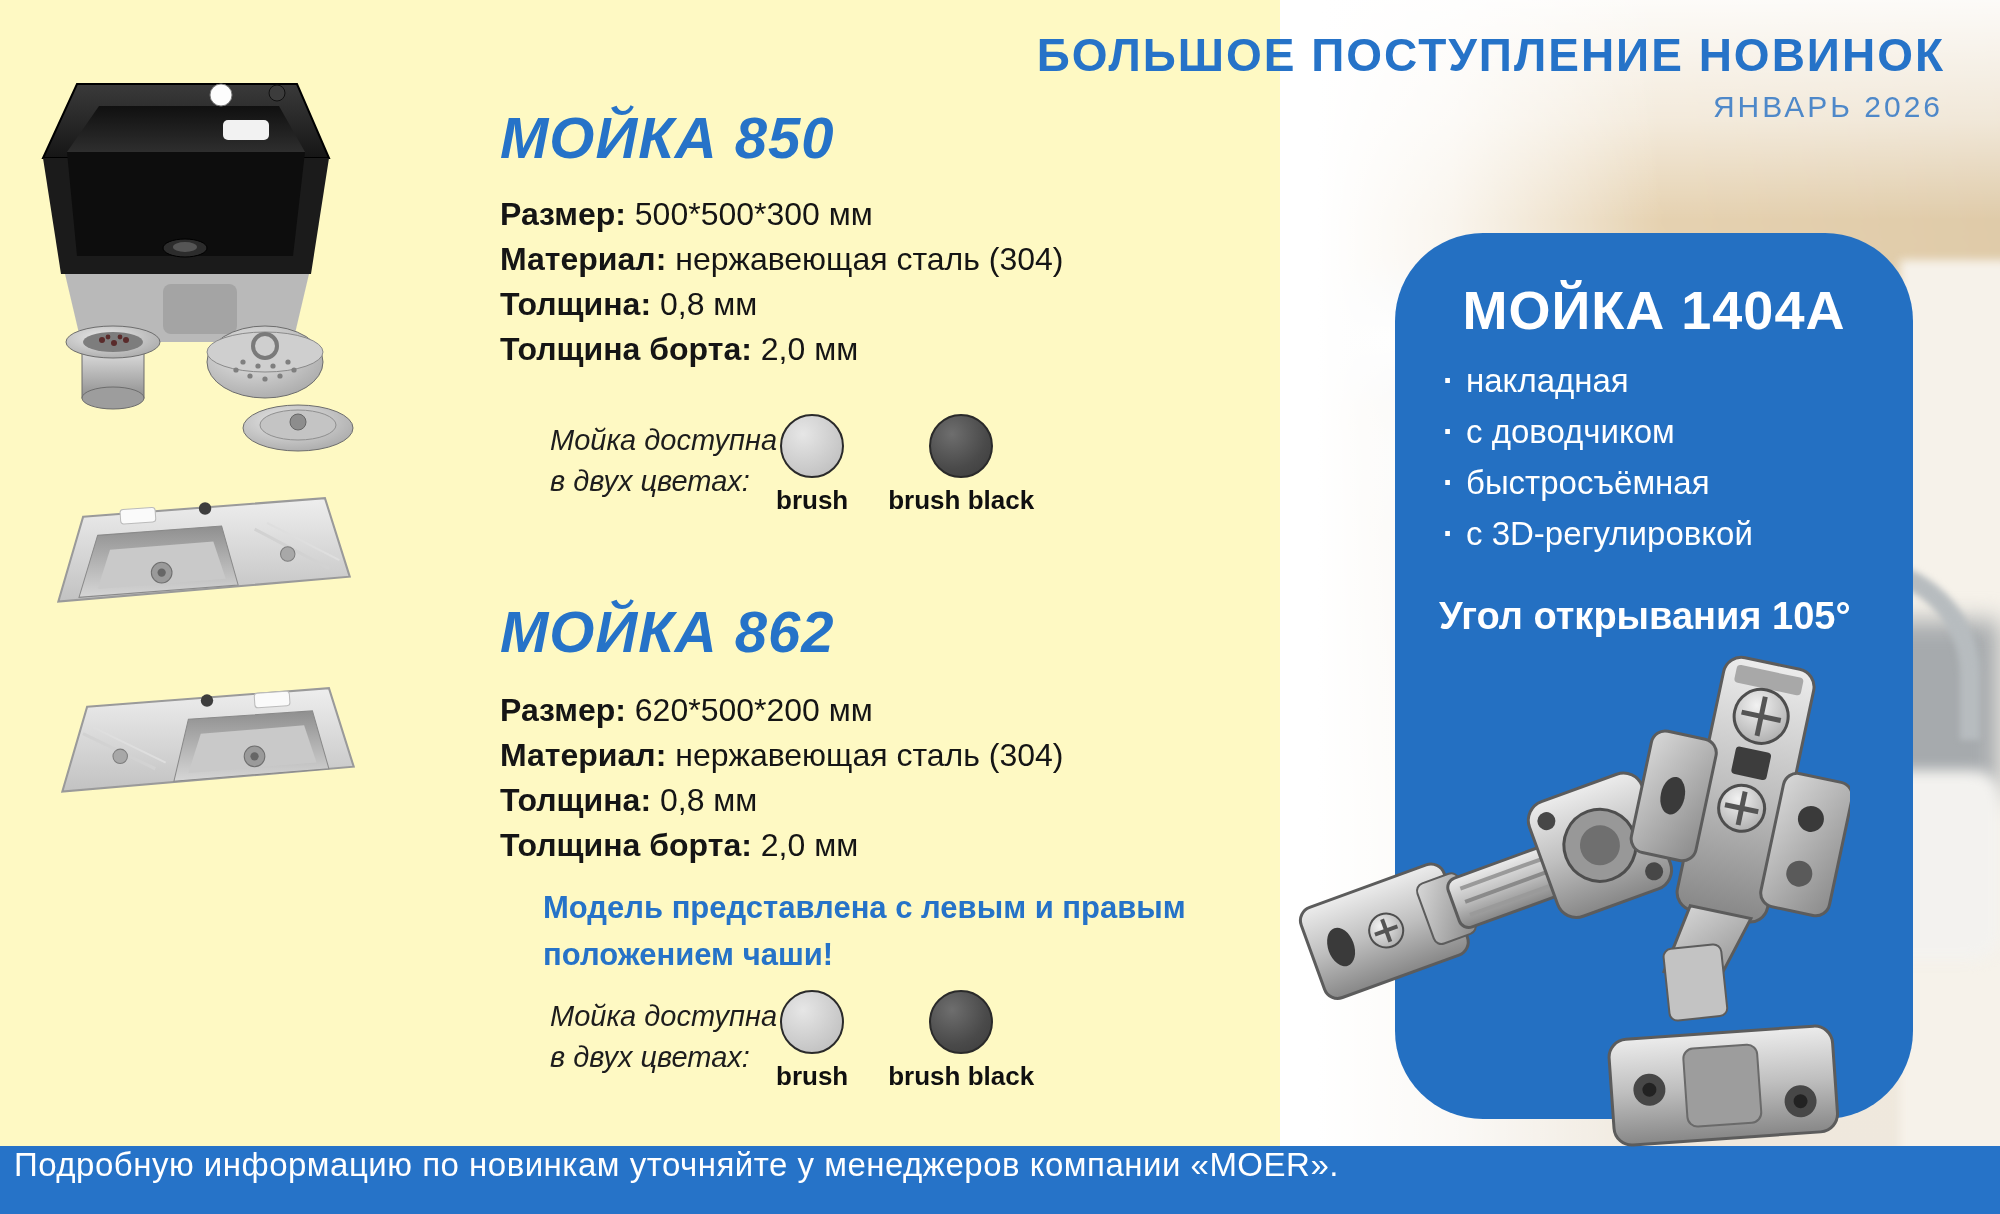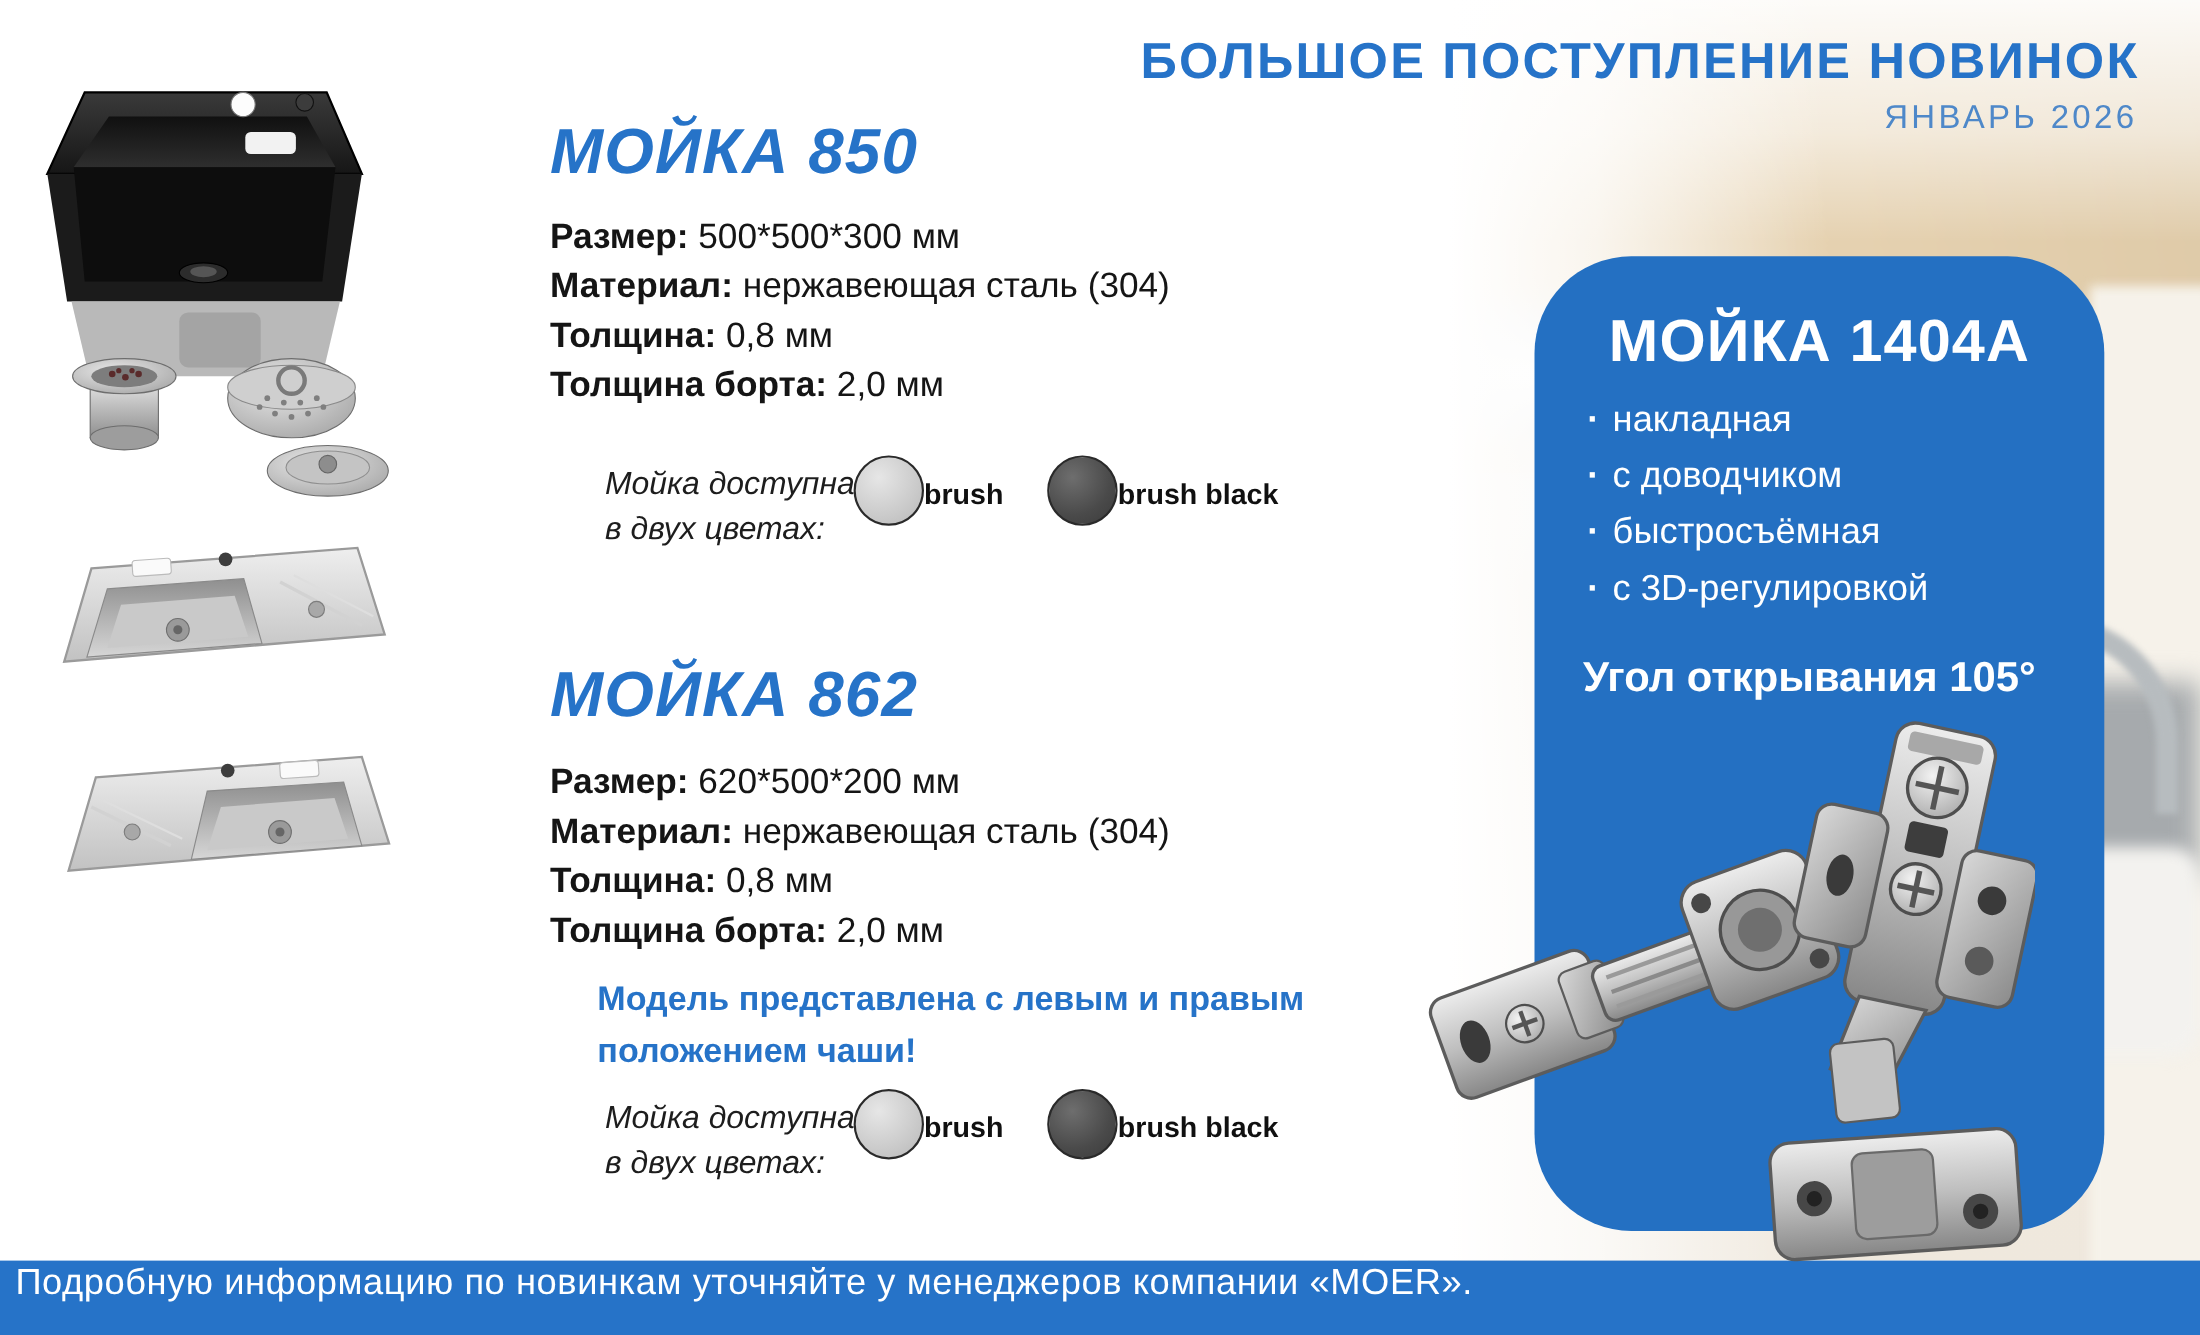--- a/index.html
+++ b/index.html
@@ -4,21 +4,21 @@
 <style>
   :root{
     --accent:#2673C8;
     --subtitle-blue:#4E88C9;
     --panel-blue:#2470C2;
     --footer-blue:#2673C8;
     --text-black:#151515;
   }
   html,body{margin:0;padding:0;background:#666;}
   .canvas{
-    position:relative;width:2000px;height:1214px;background:#ffffff;
+    position:relative;width:2000px;height:1214px;background:#fef9c3;
     overflow:hidden;font-family:"Liberation Sans",sans-serif;color:var(--text-black);
   }
   
   .photo{position:absolute;left:1280px;top:0;width:720px;height:1146px;overflow:hidden;}
   .ph-wall{position:absolute;left:0;top:0;width:100%;height:360px;background:linear-gradient(180deg,#c9ced3 0%,#d8d5ce 70%,#e2d8c8 100%);}
   .ph-wood{position:absolute;left:-140px;top:-200px;width:1100px;height:620px;background:linear-gradient(115deg,#f0e4cf 0%,#e6d2b1 45%,#d9c4a1 100%);transform:rotate(-33deg);filter:blur(3px);}
   .ph-lower{position:absolute;left:0;top:430px;width:100%;height:720px;background:linear-gradient(180deg,#e9ddcb 0%,#f0e9dd 55%,#efe8dd 100%);}
   .ph-door{position:absolute;left:620px;top:260px;width:110px;height:900px;background:#f6f2ea;filter:blur(5px);}
   .ph-pot{position:absolute;left:70px;top:330px;width:300px;height:250px;background:radial-gradient(closest-side,#ffffff 0%,#ececea 60%,rgba(236,236,234,0));filter:blur(7px);}
   .ph-pot2{position:absolute;left:10px;top:260px;width:200px;height:160px;background:radial-gradient(closest-side,#fbfbfa 0%,#e3e3e0 60%,rgba(227,227,224,0));filter:blur(8px);}
@@ -37,21 +37,21 @@
   .specs{position:absolute;left:500px;font-size:32px;line-height:45px;color:var(--text-black);white-space:nowrap;}
   #specs850{top:192px;}
   #specs862{top:688px;}
   .spec b{font-weight:700;}
   .avail{position:absolute;left:518px;font-size:29px;font-style:italic;line-height:41px;color:#1d1d1d;white-space:nowrap;margin-left:32px;}
   #avail850{top:420px;}
   #avail862{top:996px;}
   .swatches{position:absolute;display:flex;gap:40px;}
   #sw850{left:776px;top:414px;}
   #sw862{left:776px;top:990px;}
-  .swatch{display:flex;align-items:center;}
+  .swatch{display:flex;flex-direction:column;align-items:center;}
   .dot{width:64px;height:64px;border-radius:50%;border:2px solid #2a2a2a;box-sizing:border-box;}
   .dot.brush{background:radial-gradient(circle at 35% 30%,#e6e6e6 0%,#cbcbcb 60%,#b8b8b8 100%);}
   .dot.brushblack{background:radial-gradient(circle at 35% 30%,#6e6e6e 0%,#4a4a4a 60%,#3b3b3b 100%);}
   .swatch .lbl{margin-top:7px;font-size:26px;font-weight:700;color:#101010;white-space:nowrap;}
   .note862{position:absolute;left:503px;top:884px;font-size:31px;font-weight:700;color:var(--accent);line-height:47px;white-space:nowrap;margin-left:40px;}
   
   .panel{position:absolute;left:1395px;top:233px;width:518px;height:886px;background:var(--panel-blue);border-radius:88px;z-index:3;}
   .panel-title{position:absolute;left:0;top:46px;width:100%;text-align:center;font-size:54px;font-weight:800;color:#fff;letter-spacing:1px;white-space:nowrap;}
   .features{position:absolute;left:48px;top:122px;margin:0;padding:0;list-style:none;font-size:33px;line-height:51px;color:#fff;}
   .features li::before{content:"·";font-weight:700;margin-right:12px;}

